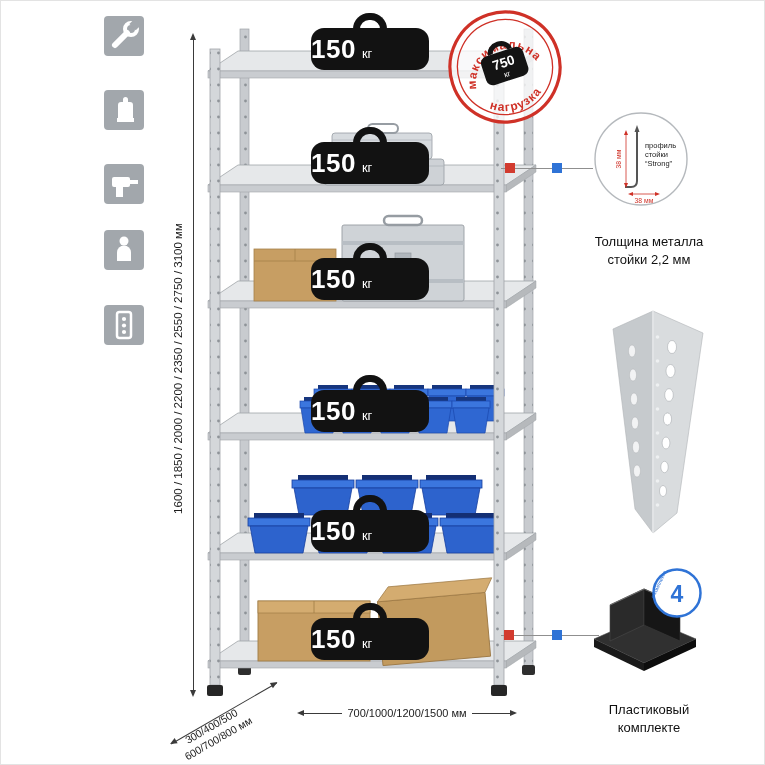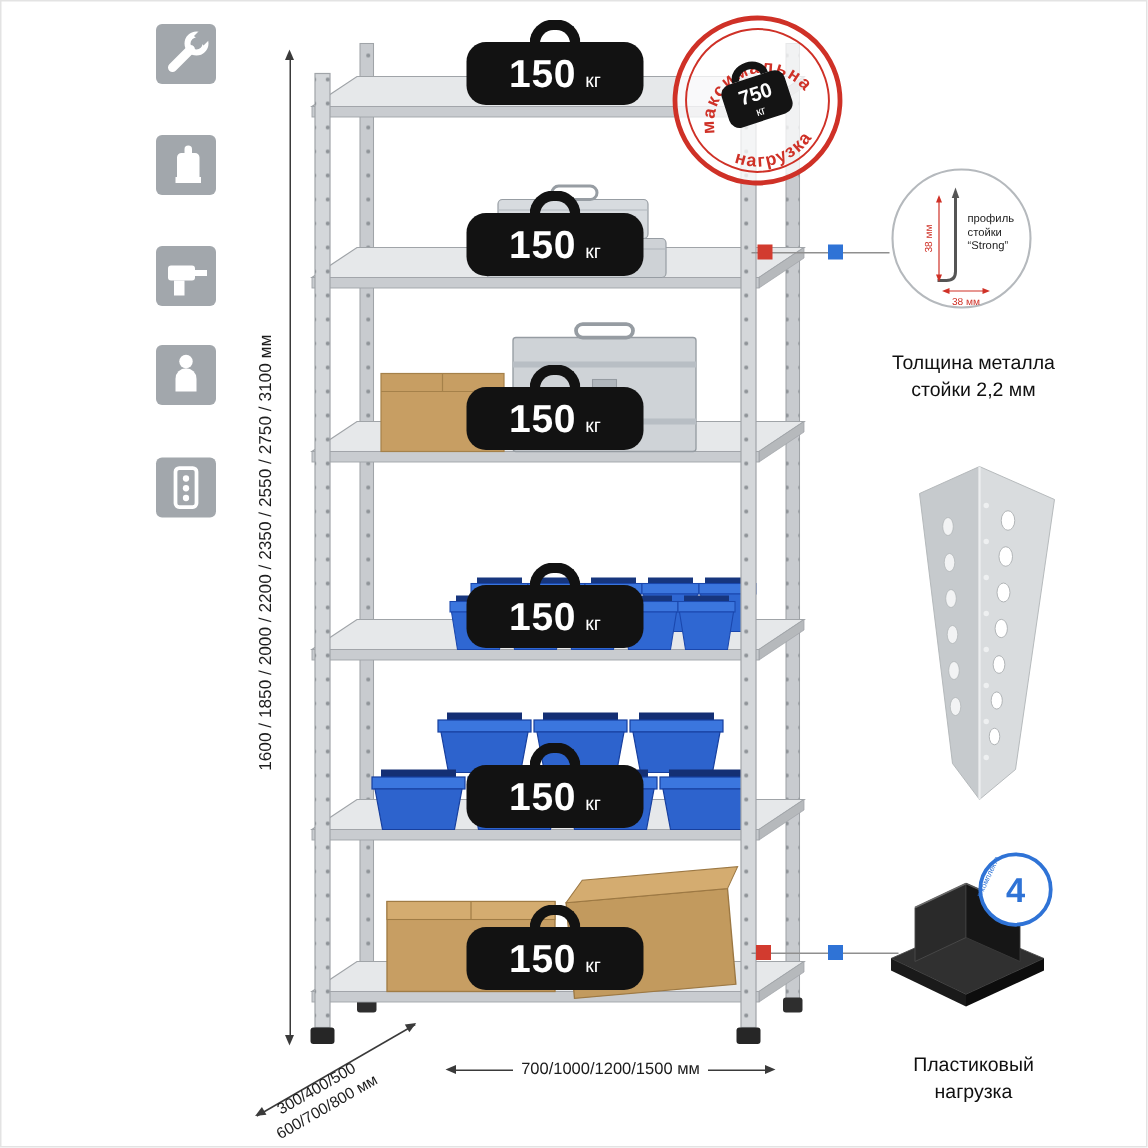--- a/index.html
+++ b/index.html
@@ -7,21 +7,21 @@
   .page{position:relative;width:765px;height:765px;background:#fff;border:1px solid #e3e3e3;overflow:hidden}
   .abs{position:absolute}
   .side-icon{position:absolute;left:103px;width:40px;height:40px;background:#a2a7ac;border-radius:4px;display:flex;align-items:center;justify-content:center}
   .vline{position:absolute;left:187px;top:32px;height:664px;width:10px;display:flex;flex-direction:column;align-items:center}
   .vline .line{width:1px;flex:1;background:#3a3a3a}
   .arr-up{width:0;height:0;border-left:3.5px solid transparent;border-right:3.5px solid transparent;border-bottom:7px solid #3a3a3a}
   .arr-dn{width:0;height:0;border-left:3.5px solid transparent;border-right:3.5px solid transparent;border-top:7px solid #3a3a3a}
   .height-text{position:absolute;left:-162px;top:360px;width:680px;height:15px;transform:rotate(-90deg);text-align:center;font-size:11.5px;color:#1c1c1c}
   .weight{position:absolute;left:310px;width:118px;display:flex;flex-direction:column;align-items:center;z-index:5}
   .w-handle{width:34px;height:18px;border:7px solid #121212;border-bottom:none;border-radius:16px 16px 0 0;margin-bottom:-3px}
-  .w-body{width:118px;height:42px;background:#121212;border-radius:13px;display:flex;align-items:center;justify-content:center;gap:6px;color:#fff}
+  .w-body{width:118px;height:42px;background:#121212;border-radius:13px;display:flex;align-items:center;gap:6px;color:#fff}
   .w-num{font-size:26px;font-weight:bold;letter-spacing:.5px}
   .w-unit{font-size:13px;margin-top:9px}
   .marker{position:absolute;width:10px;height:10px;z-index:3}
   .conn{position:absolute;height:1px;background:#8f8f8f;z-index:2}
   .caption{position:absolute;width:160px;text-align:center;font-size:13px;line-height:1.4;color:#101010;white-space:pre-line}
   .dim-h{position:absolute;left:296px;top:706px;width:220px;display:flex;align-items:center;font-size:11px;color:#1c1c1c}
   .dim-h .hl{flex:1;height:1px;background:#3a3a3a}
   .dim-h .arr-l{width:0;height:0;border-top:3.5px solid transparent;border-bottom:3.5px solid transparent;border-right:7px solid #3a3a3a}
   .dim-h .arr-r{width:0;height:0;border-top:3.5px solid transparent;border-bottom:3.5px solid transparent;border-left:7px solid #3a3a3a}
   .dim-h .txt{padding:0 5px;white-space:nowrap}
@@ -323,21 +323,21 @@
     <polygon points="58,10 94,26 94,62 58,46" fill="#161616" stroke="#3a3a3a" stroke-width="0.6"></polygon>
     <line x1="24" y1="26" x2="58" y2="10" stroke="#6a6a6a" stroke-width="1.2"></line>
     <line x1="58" y1="10" x2="94" y2="26" stroke="#555" stroke-width="1.2"></line>
   </svg>
   <svg class="abs" style="left:648px;top:564px;width:56px;height:56px;z-index:5" viewBox="0 0 56 56">
     <circle cx="28" cy="28" r="23.5" fill="#fff" stroke="#2f73d6" stroke-width="2.5"></circle>
     <text x="28" y="36.5" text-anchor="middle" font-size="23" font-weight="bold" fill="#2f73d6">4</text>
     <text x="28" y="9.5" text-anchor="middle" font-size="5.2" fill="#2f73d6" transform="rotate(-65 28 28)">в комплекте</text>
   </svg>
   <div class="caption" style="left:568px;top:700px">Пластиковый
-нагрузка</div>
+комплекте</div>
 
   <div class="depth-line"></div>
   <div class="depth-text">
     <span>300/400/500</span>
     <span>600/700/800 мм</span>
   </div>
   <div class="dim-h">
     <span class="arr-l"></span>
       <span class="hl"></span>
     <span class="txt">700/1000/1200/1500 мм</span>

